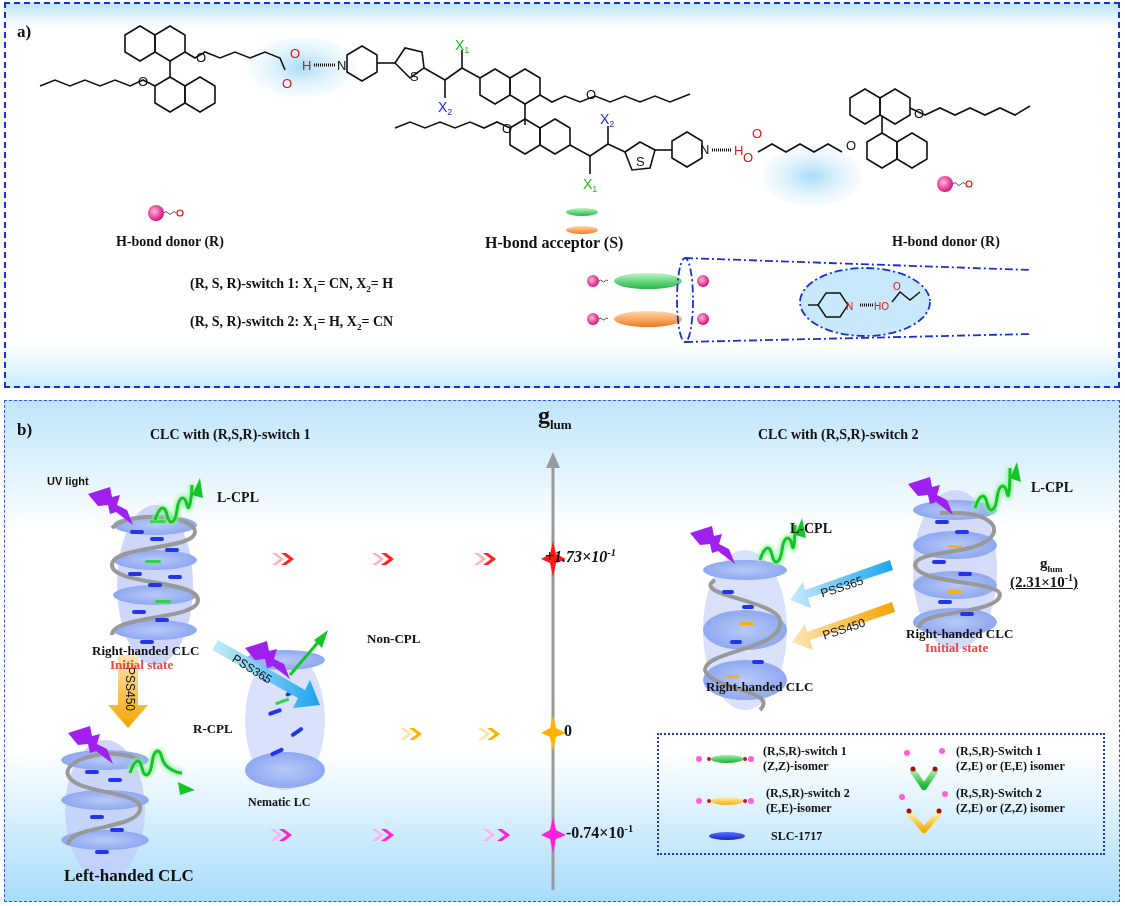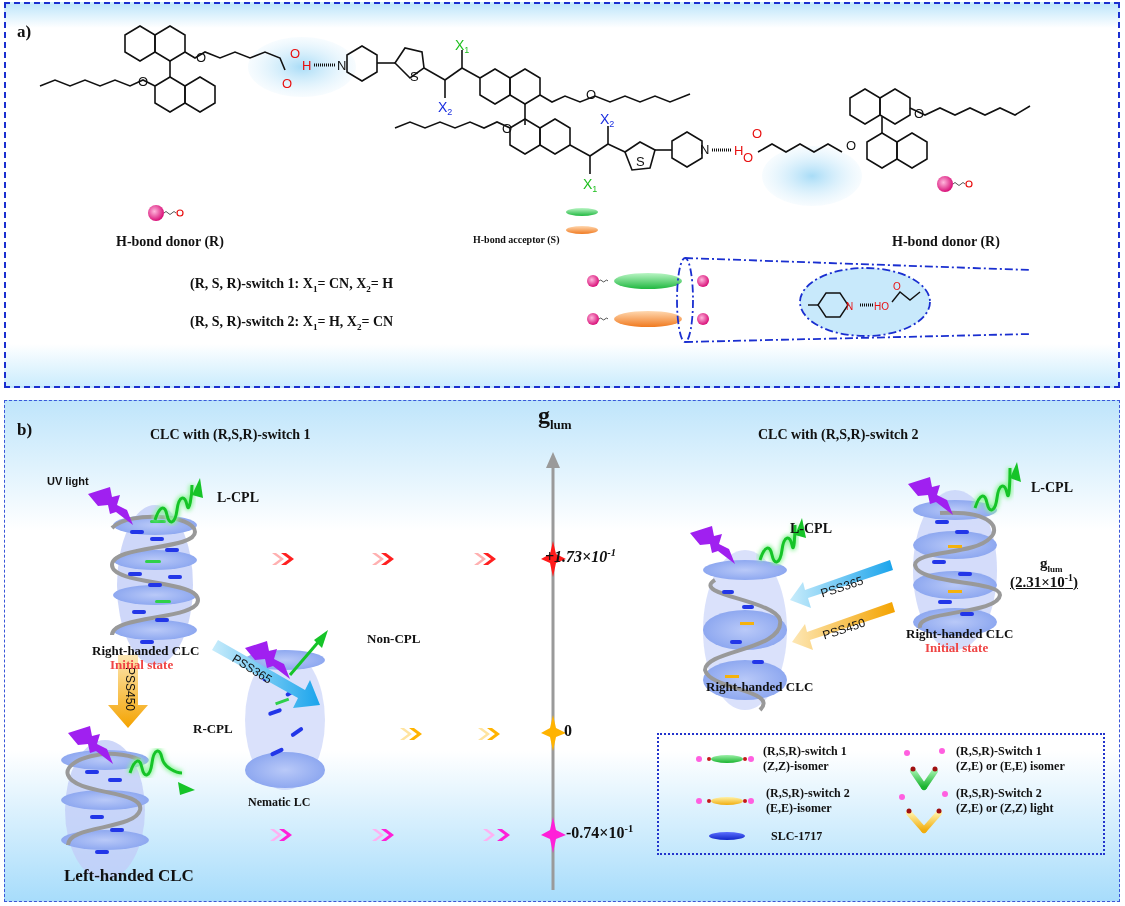--- a/index.html
+++ b/index.html
@@ -152,21 +152,21 @@
     <polygon points="818,305 826,293 840,293 848,305 840,317 826,317"></polygon>
     <line x1="860" y1="305" x2="874" y2="305" stroke-width="3" stroke-dasharray="1,1"></line>
     <polyline points="892,302 900,292 910,300 920,292"></polyline>
   </g>
   <text x="846" y="310" font-family="Liberation Sans" font-size="10" fill="#e81010">N</text>
   <text x="874" y="310" font-family="Liberation Sans" font-size="10" fill="#e81010">HO</text>
   <text x="893" y="290" font-family="Liberation Sans" font-size="10" fill="#e81010">O</text>
 </svg>
 
 <div class="lbl" style="left:116px;top:234px;font-size:14px;">H-bond donor (R)</div>
-<div class="lbl" style="left:473px;top:234px;font-size:10px;">H-bond acceptor (S)</div>
+<div class="lbl" style="left:485px;top:234px;font-size:16px;">H-bond acceptor (S)</div>
 <div class="lbl" style="left:892px;top:234px;font-size:14px;">H-bond donor  (R)</div>
 
 <div class="lbl" style="left:190px;top:276px;font-size:14px;">
   <span>(R, S, R)-switch 1: X</span><sub>1</sub><span>=  CN,  X</span><sub>2</sub><span>= H</span>
 </div>
 <div class="lbl" style="left:190px;top:314px;font-size:14px;">
   <span>(R, S, R)-switch 2: X</span><sub>1</sub><span>=  H,  X</span><sub>2</sub><span>= CN</span>
 </div>
 
 <div id="panel-b" class="panel"></div>
@@ -464,15 +464,15 @@
     <div>(R,S,R)-switch 2</div>
       <div>(E,E)-isomer</div>
   </div>
   <div class="lbl" style="left:112px;top:94px;font-size:12px;">SLC-1717</div>
   <div class="lbl" style="left:297px;top:9px;font-size:12px;line-height:15px;">
     <div>(R,S,R)-Switch 1</div>
       <div>(Z,E) or (E,E) isomer</div>
   </div>
   <div class="lbl" style="left:297px;top:51px;font-size:12px;line-height:15px;">
     <div>(R,S,R)-Switch 2</div>
-      <div>(Z,E) or (Z,Z) light</div>
+      <div>(Z,E) or (Z,Z) isomer</div>
   </div>
 </div>
 
 </body></html>

